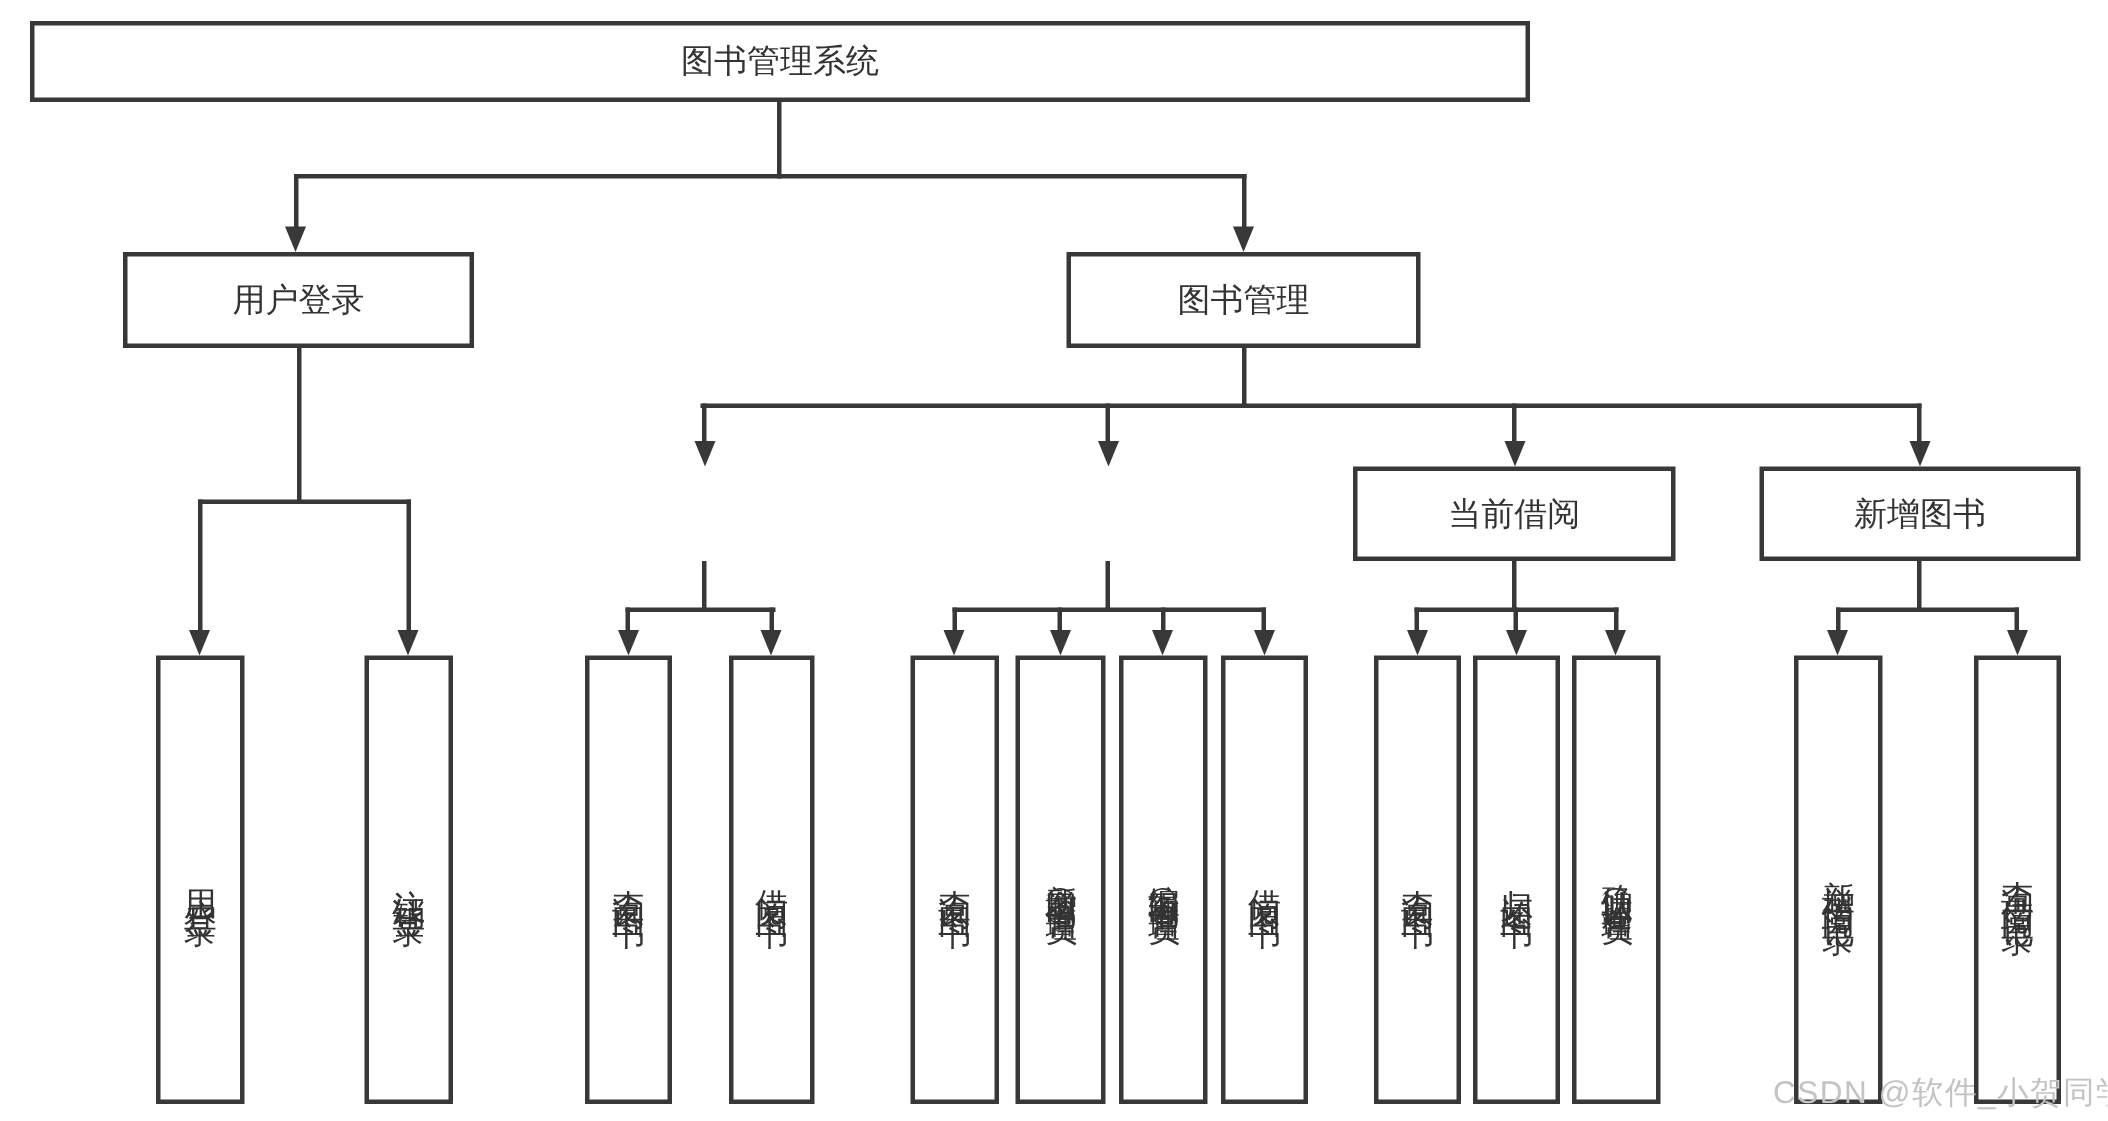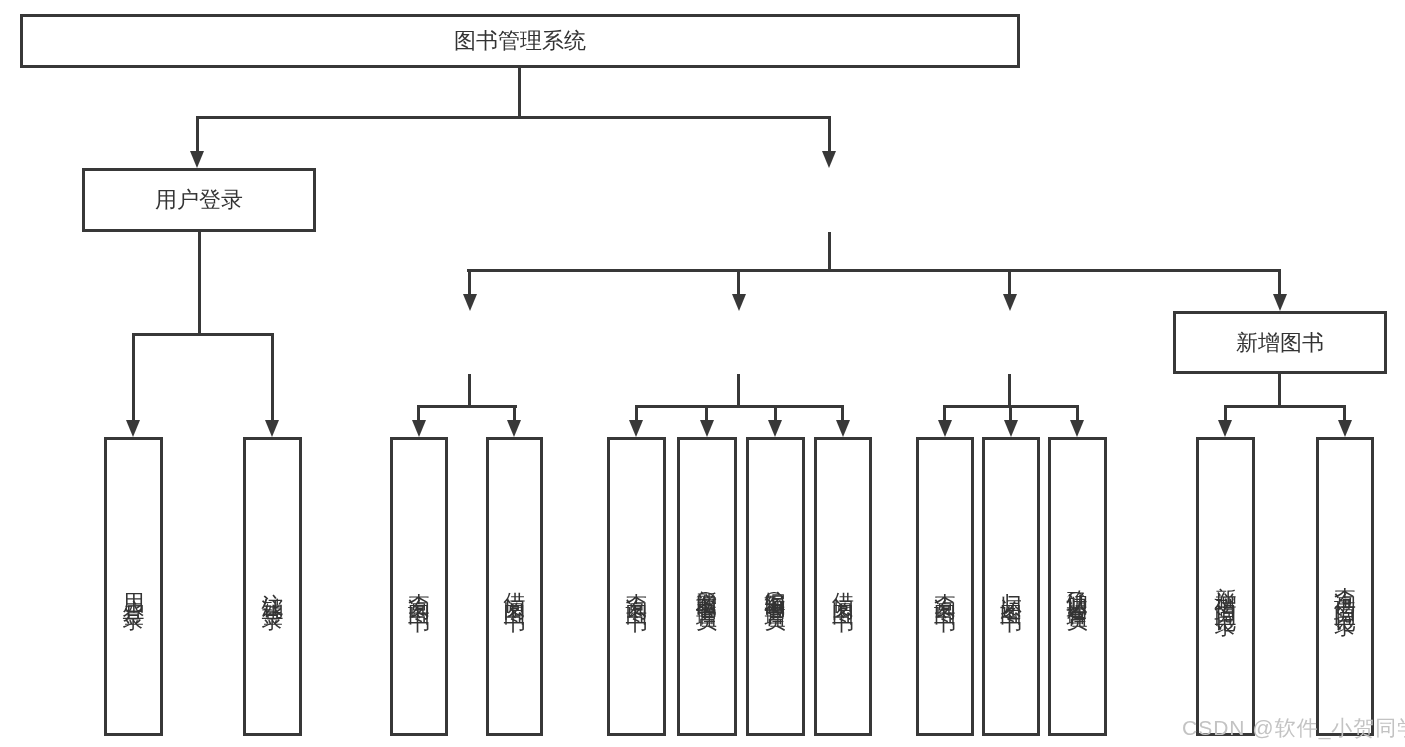--- a/index.html
+++ b/index.html
@@ -29,21 +29,23 @@
   }
 </style>
 </head>
 <body>
 
 <div class="canvas">
 
   <div class="box" style="left:20px;top:14px;width:1000px;height:54px">图书管理系统</div>
 
   <div class="box" style="left:82px;top:168px;width:234px;height:64px">用户登录</div>
+  <div class="box" style="left:711px;top:168px;width:236px;height:64px">图书管理</div>
 
+  <div class="box" style="left:902px;top:311px;width:215px;height:63px">当前借阅</div>
   <div class="box" style="left:1173px;top:311px;width:214px;height:63px">新增图书</div>
 
   <div class="box vbox" style="left:104px;top:437px;width:59px;height:299px">用户登录</div>
   <div class="box vbox" style="left:243px;top:437px;width:59px;height:299px">注销登录</div>
 
   <div class="box vbox" style="left:390px;top:437px;width:58px;height:299px">查询图书</div>
   <div class="box vbox" style="left:486px;top:437px;width:57px;height:299px">借阅图书</div>
 
   <div class="box vbox" style="left:607px;top:437px;width:59px;height:299px">查询图书</div>
   <div class="box vbox long" style="left:677px;top:437px;width:60px;height:299px">新增图书（管理员）</div>

